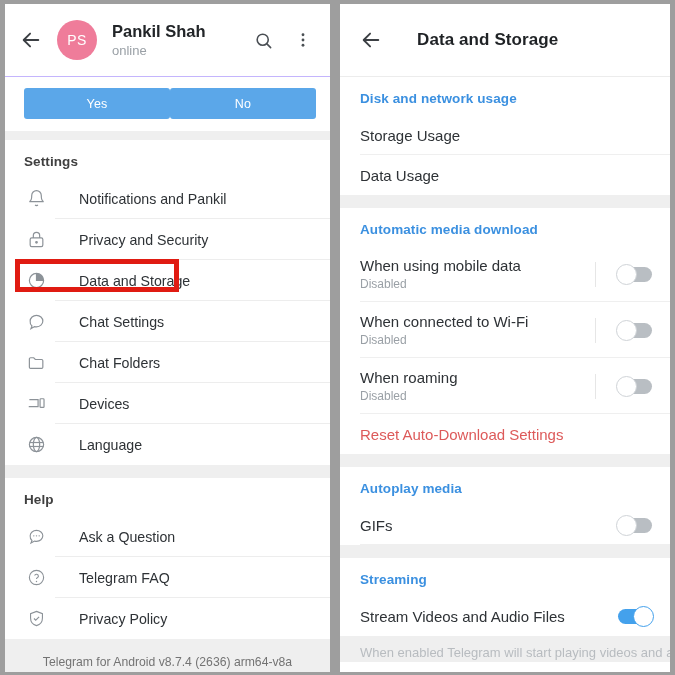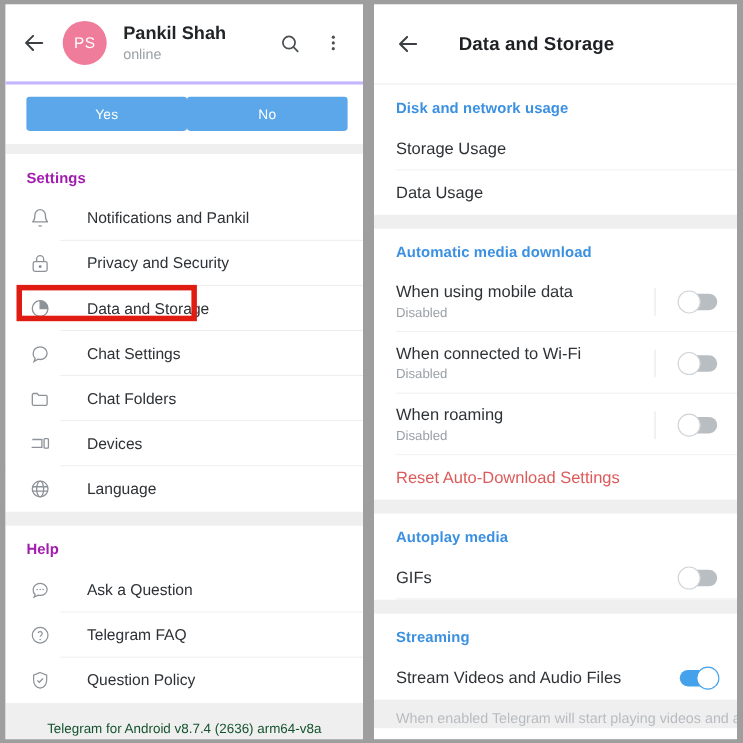--- a/index.html
+++ b/index.html
@@ -27,21 +27,21 @@
   .panel-left  { width: 325px; margin-left: 5px; }
   .panel-right { width: 330px; margin-left: 10px; }
 
   
   .lheader {
     height: 73px;
     background: #fff;
     display: flex;
     align-items: center;
     padding: 0 14px 0 13px;
-    border-bottom: 3px solid #c4b5fd;
+    border-bottom: 1px solid #c4b5fd;
   }
   .back-arrow {
     width: 26px; height: 26px;
     flex: 0 0 26px;
     display: flex; align-items: center; justify-content: center;
     color: #3b3f43;
   }
   .avatar {
     width: 40px; height: 40px;
     border-radius: 50%;
@@ -84,21 +84,21 @@
     font-size: 12.5px;
     display: flex; align-items: center; justify-content: center;
     letter-spacing: .2px;
   }
 
   .gapbar { height: 9px; background: #efefef; }
   .gapbar-tall { height: 13px; background: #efefef; }
 
   
   .sect-hd {
-    color: #a21caf;
+    color: #404040;
     font-size: 13.5px;
     font-weight: bold;
     padding: 14px 0 9px 19px;
     background: #fff;
     letter-spacing: .1px;
   }
   .sect-hd.right { color: #3b90e0; padding-left: 20px; }
 
   
   .lrow {
@@ -120,21 +120,21 @@
     line-height: 18px;
   }
   .lrow.sep::after {
     content: "";
     position: absolute; left: 50px; right: 0; bottom: 0;
     height: 1px; background: #ededed;
   }
 
   .version {
     background: #efefef;
-    color: #14532d;
+    color: #737373;
     font-size: 12.2px;
     text-align: center;
     padding-top: 16px;
     flex: 1 1 auto;
   }
 
   
   .rheader {
     height: 73px;
     background: #fff;
@@ -361,21 +361,21 @@
         <span class="lbl">Telegram FAQ</span>
       </div>
 
       <div class="lrow">
         <span class="ico">
           <svg width="19" height="19" viewBox="0 0 24 24" fill="none" stroke="currentColor" stroke-width="1.4">
               <path d="M12 3l7.5 3v5.5c0 4.6-3.1 8.4-7.5 9.5-4.4-1.1-7.5-4.9-7.5-9.5V6z"></path>
               <polyline points="8.8 12 11 14.2 15.3 9.9"></polyline>
             </svg>
         </span>
-        <span class="lbl">Question Policy</span>
+        <span class="lbl">Privacy Policy</span>
       </div>
 
       <div class="version">Telegram for Android v8.7.4 (2636) arm64-v8a</div>
     </div>
 
     <div class="hl" id="hl-left"></div>
   </div>
 
   <div class="panel panel-right">
     <div class="col">

